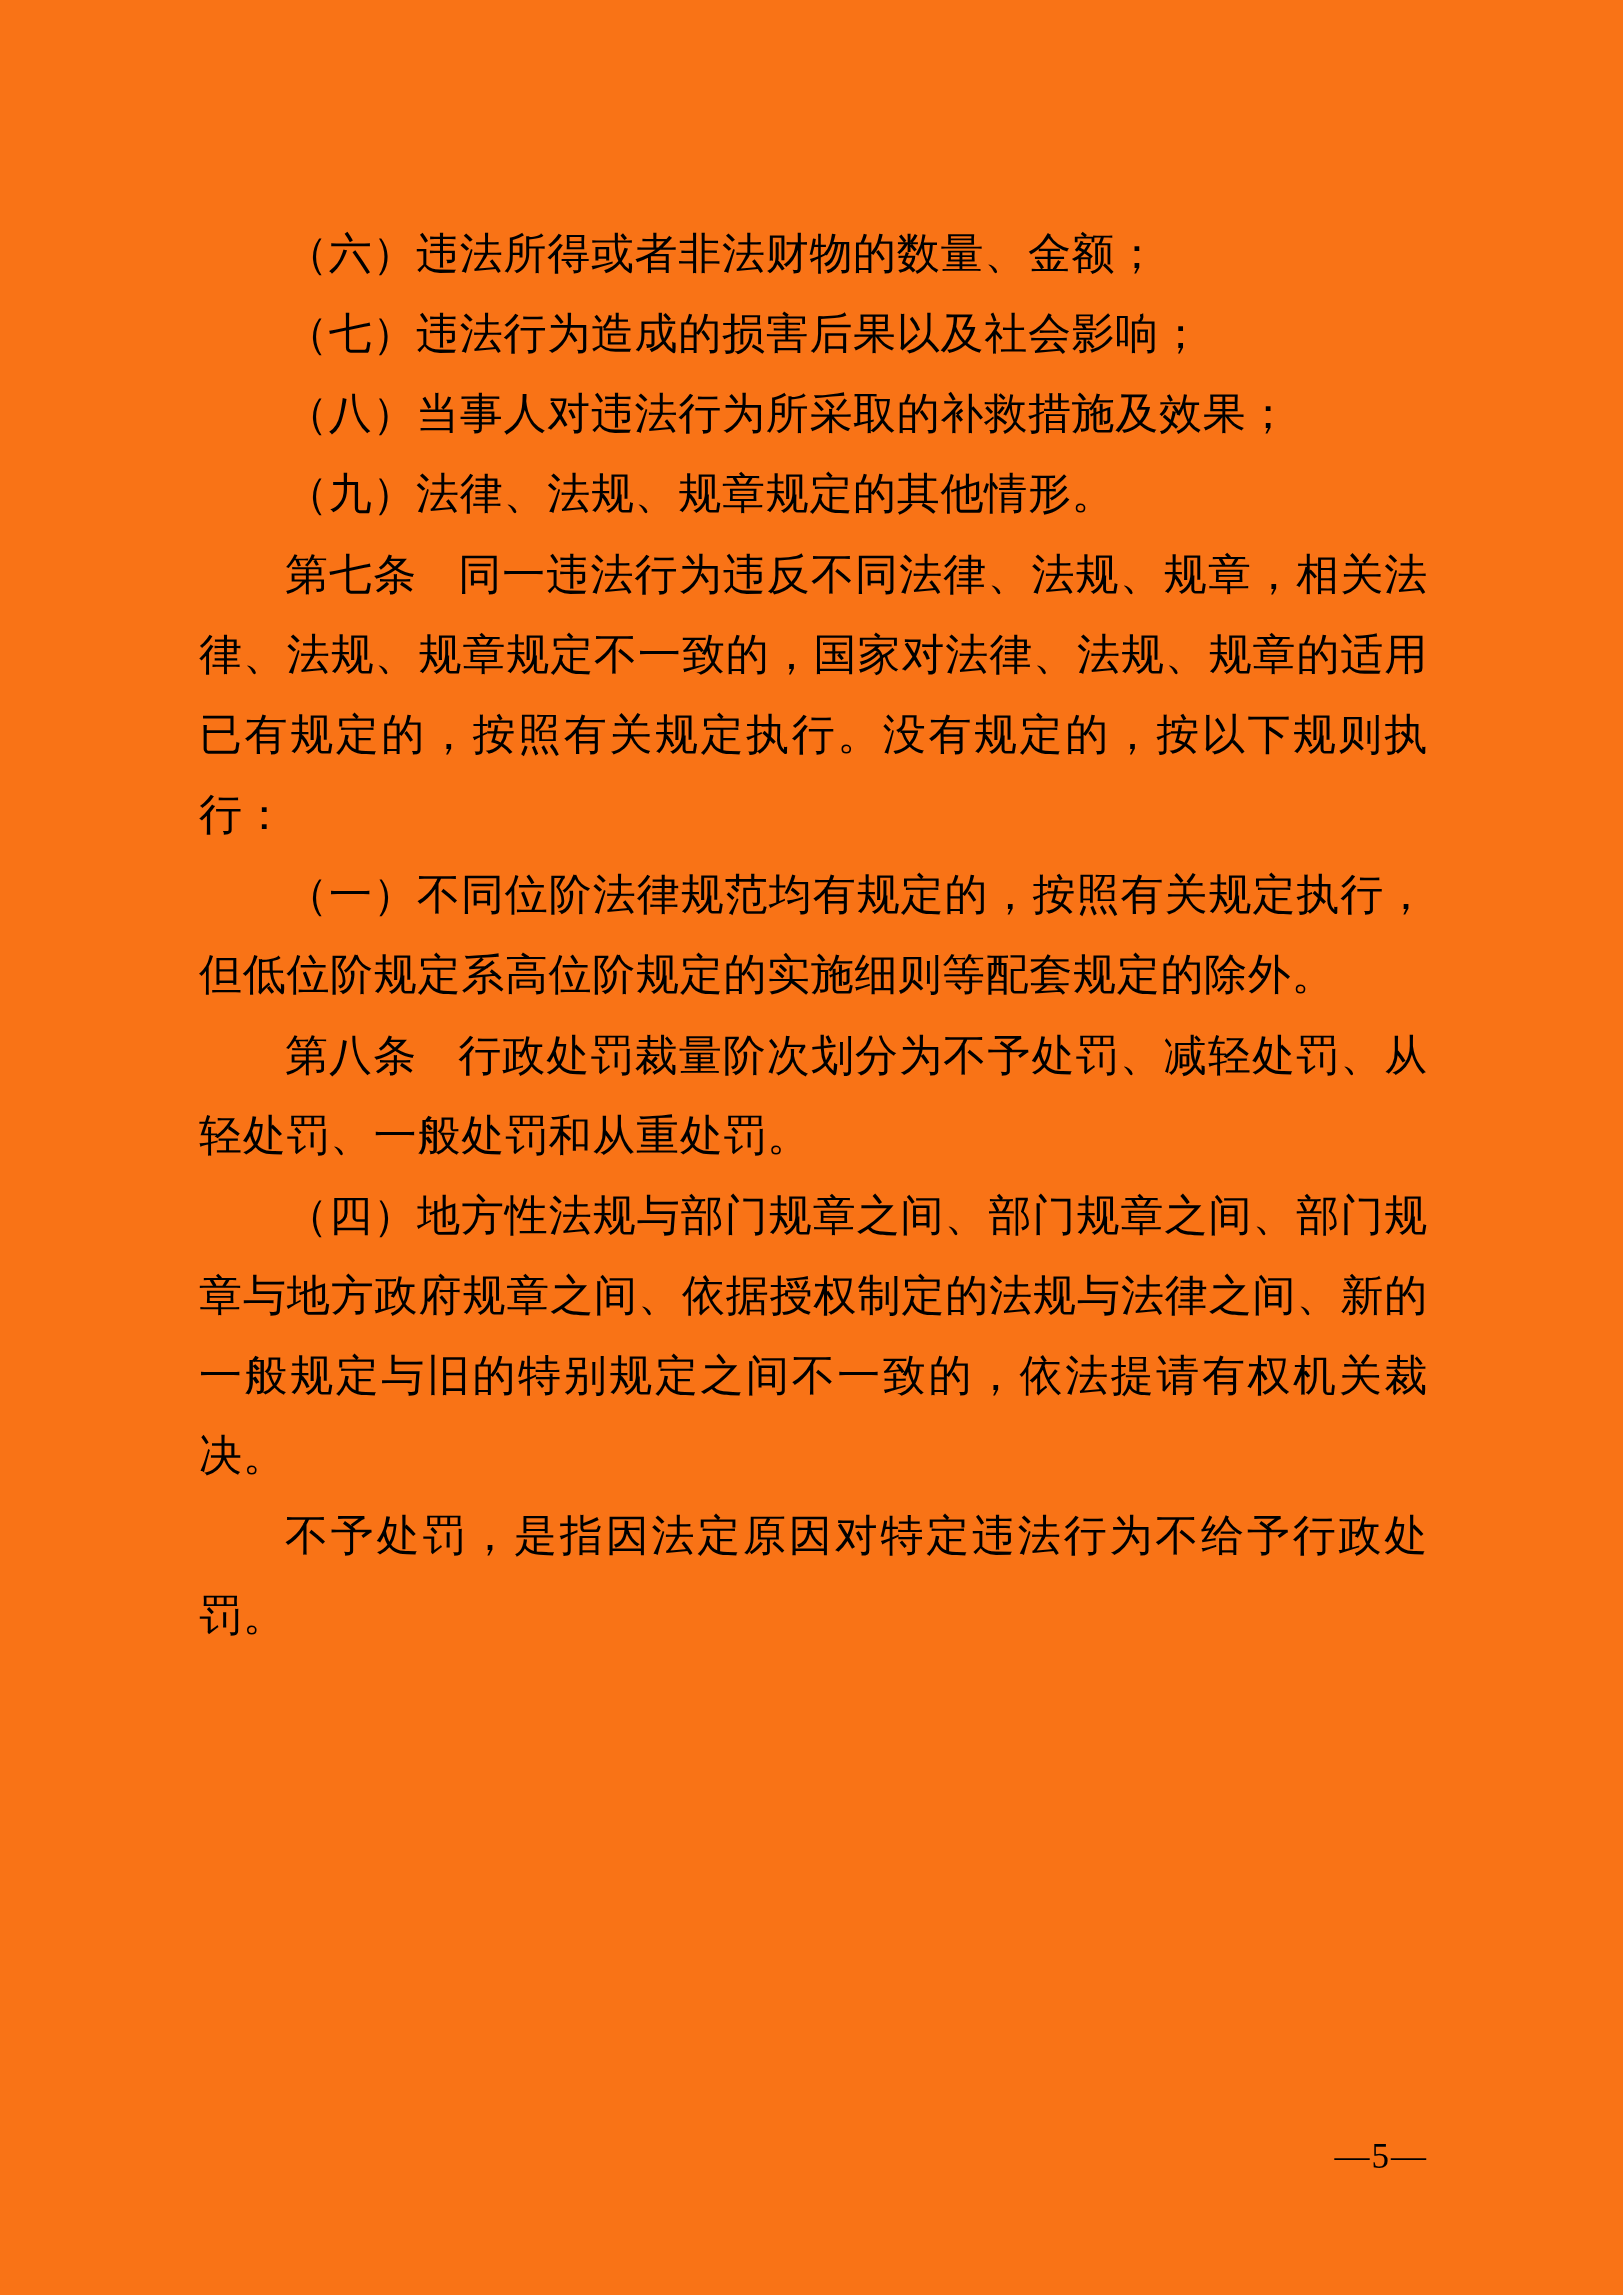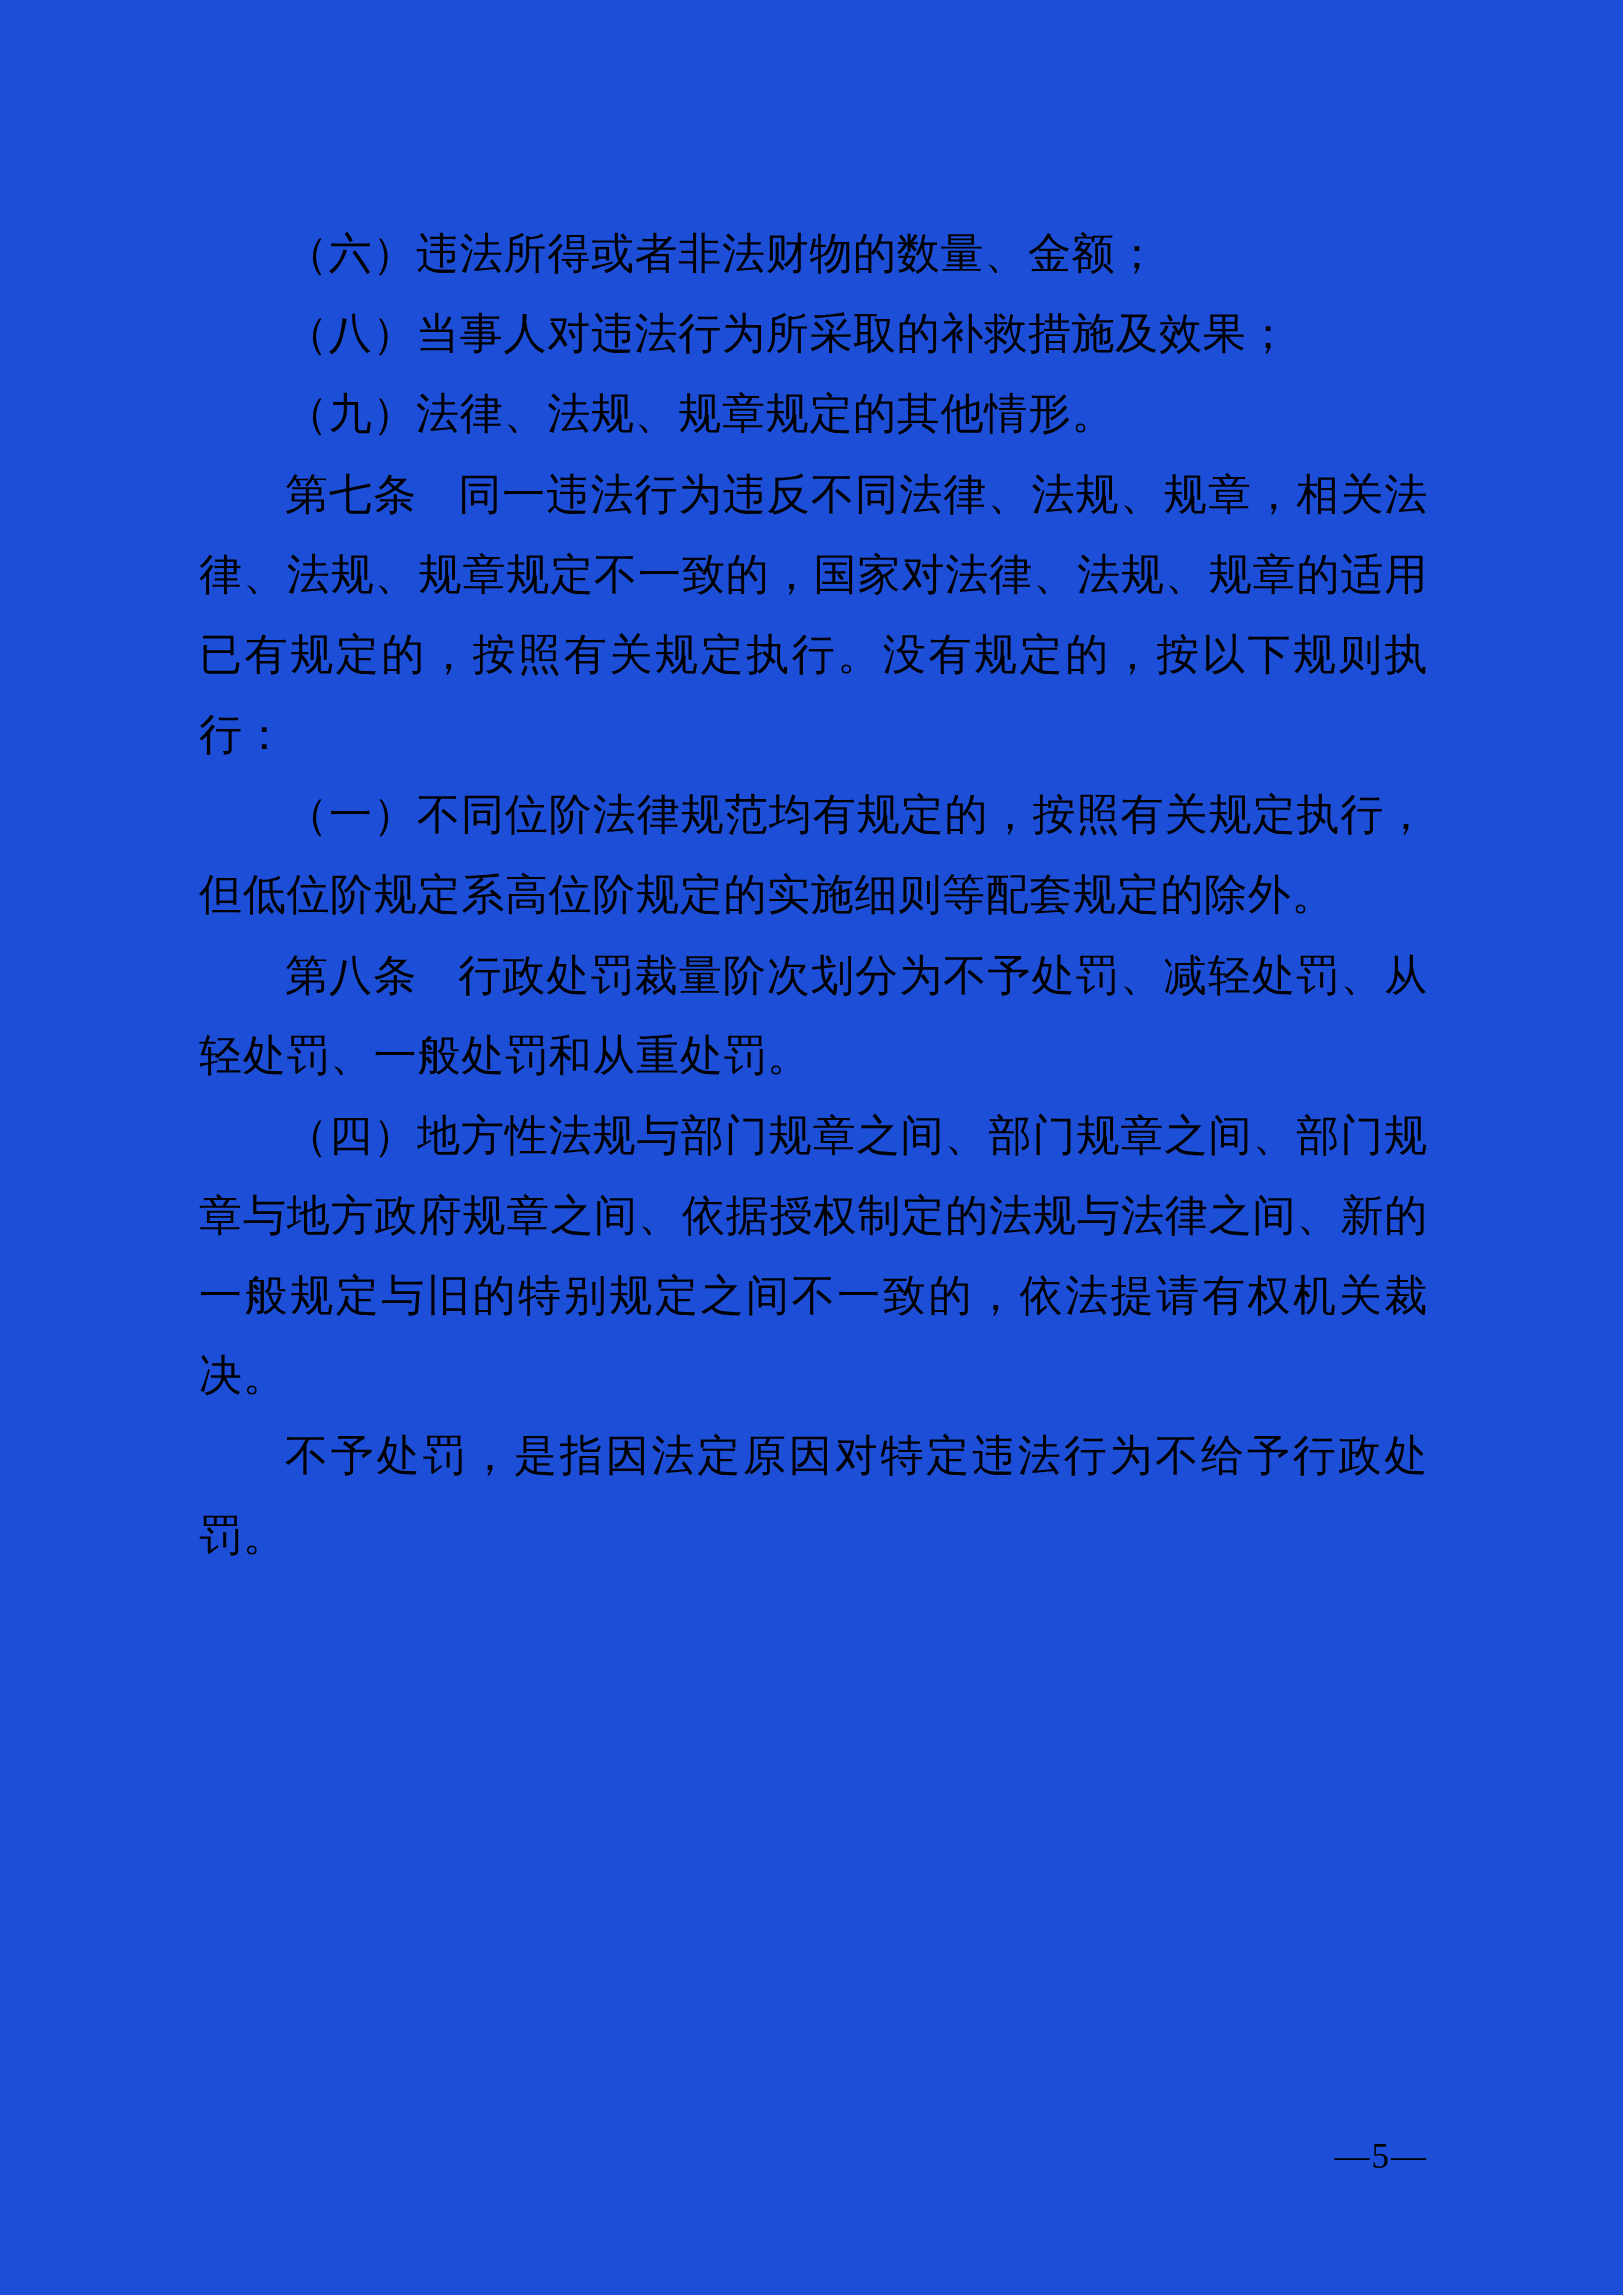--- a/index.html
+++ b/index.html
@@ -4,21 +4,21 @@
 <style>
   html, body {
     margin: 0;
     padding: 0;
     background: #ffffff;
   }
   .page {
     position: relative;
     width: 1623px;
     height: 2295px;
-    background: #1d4ed8;
+    background: #f97316;
     color: #000000;
     overflow: hidden;
     font-family: "Liberation Serif", "DejaVu Serif", serif;
   }
   .doc-body {
     position: absolute;
     left: 199px;
     top: 214px;
     width: 1229px;
     font-size: 43px;
@@ -49,20 +49,21 @@
   }
 </style>
 </head>
 <body>
 
 <div class="page">
   <div class="doc-body">
 
     <p class="para">（六）违法所得或者非法财物的数量、金额；</p>
 
+    <p class="para">（七）违法行为造成的损害后果以及社会影响；</p>
 
     <p class="para">（八）当事人对违法行为所采取的补救措施及效果；</p>
 
     <p class="para">（九）法律、法规、规章规定的其他情形。</p>
 
     <p class="para">
       <span class="article-label">第七条</span><span>同一违法行为违反不同法律、法规、规章，相关法律、法规、规章规定不一致的，国家对法律、法规、规章的适用已有规定的，按照有关规定执行。没有规定的，按以下规则执行：</span>
     </p>
 
     <p class="para">（一）不同位阶法律规范均有规定的，按照有关规定执行，但低位阶规定系高位阶规定的实施细则等配套规定的除外。</p>

